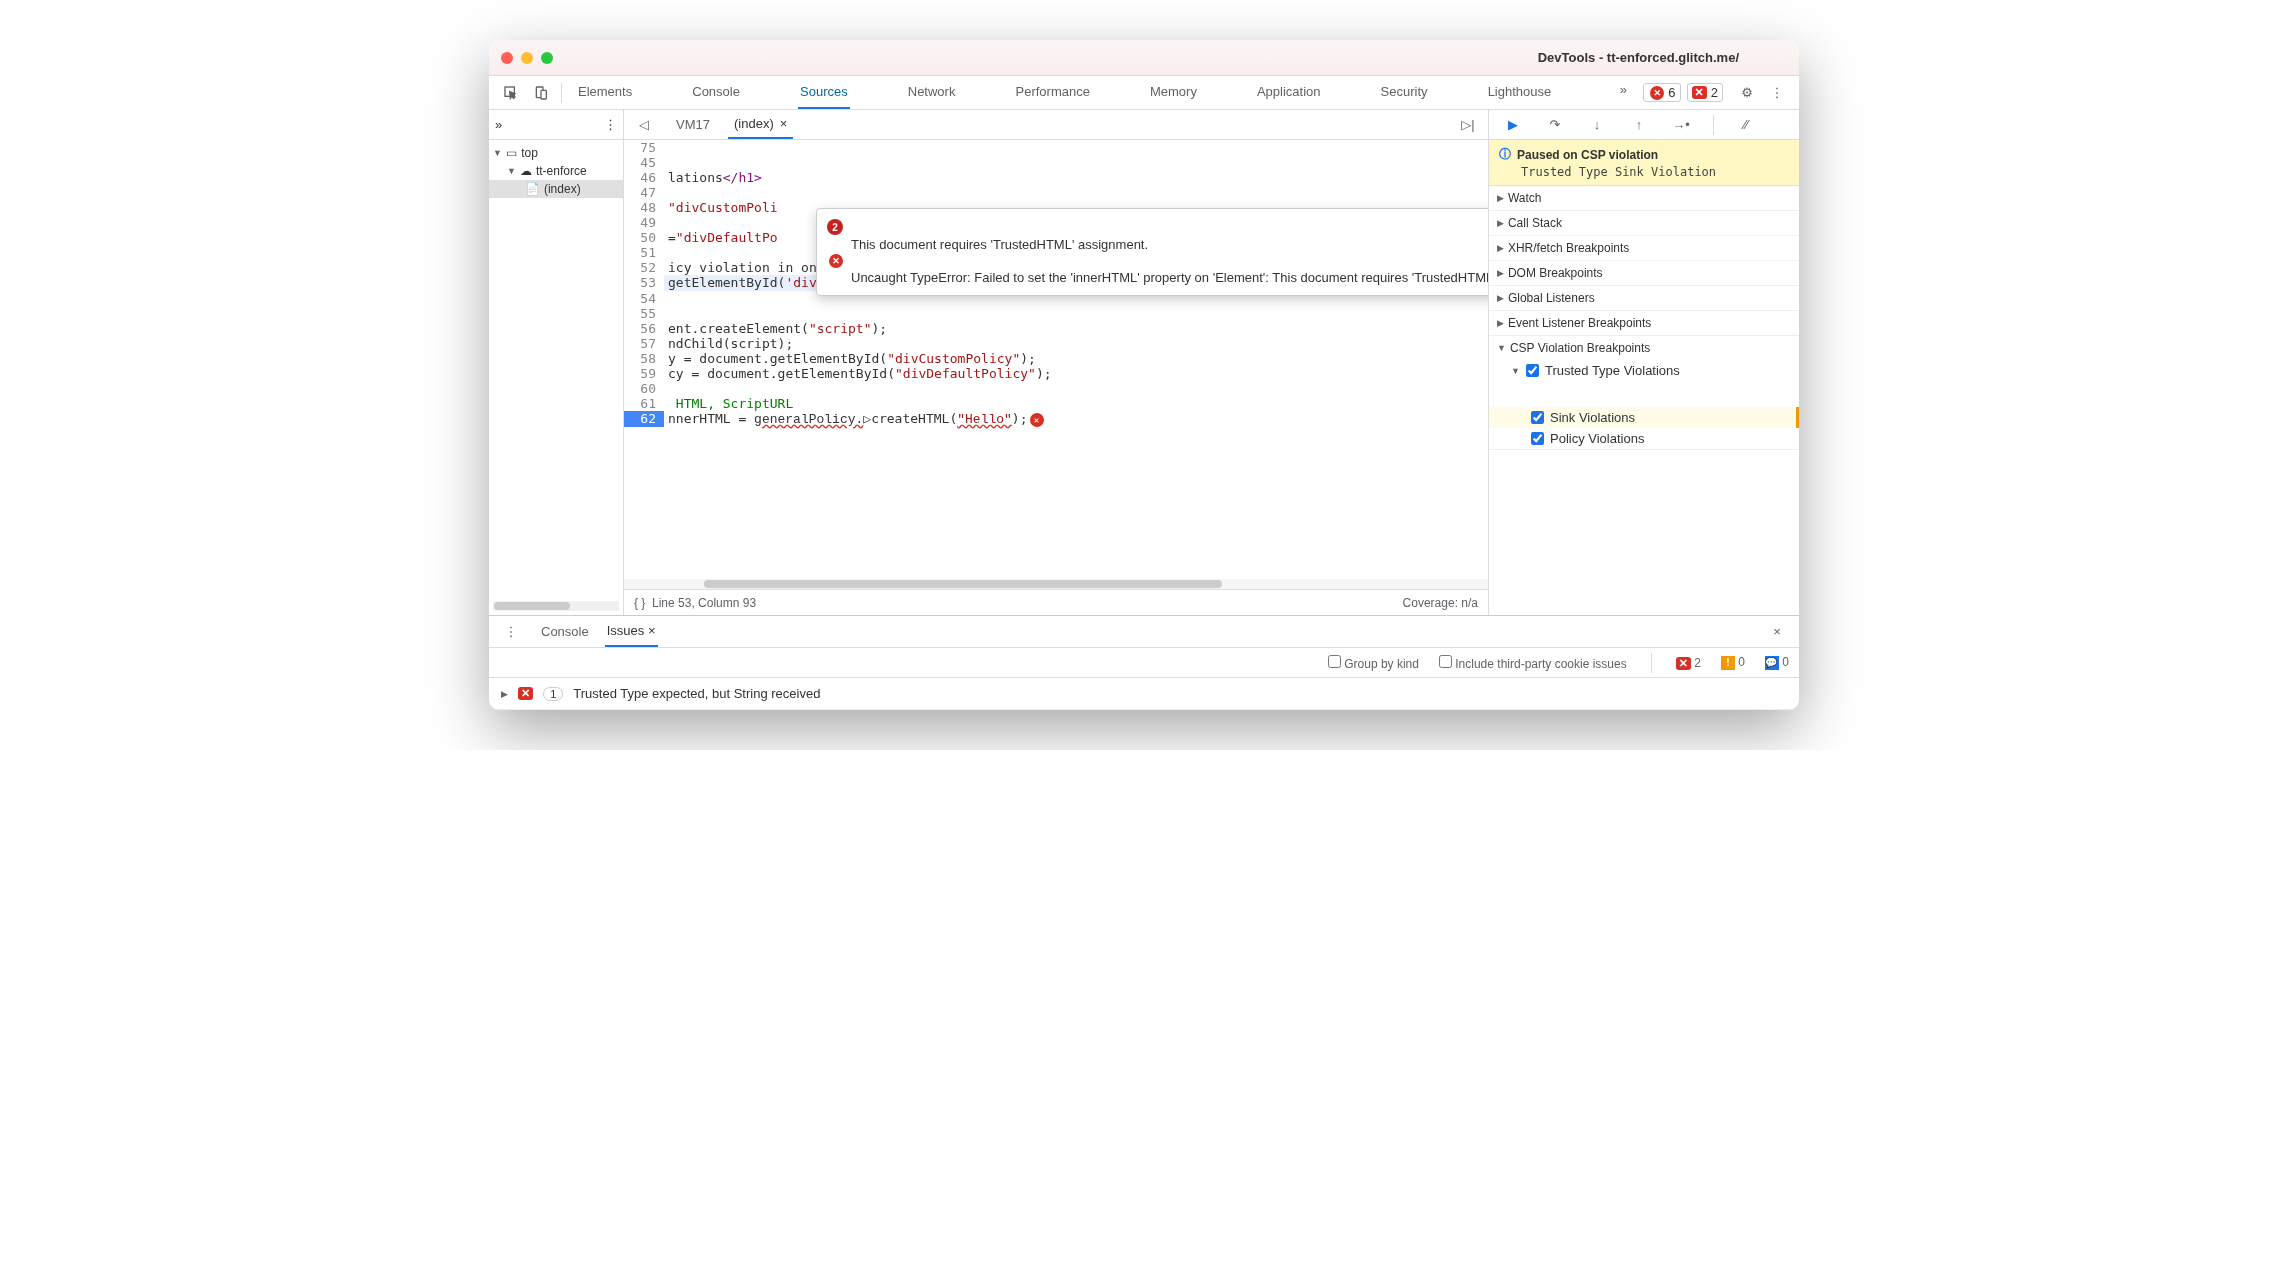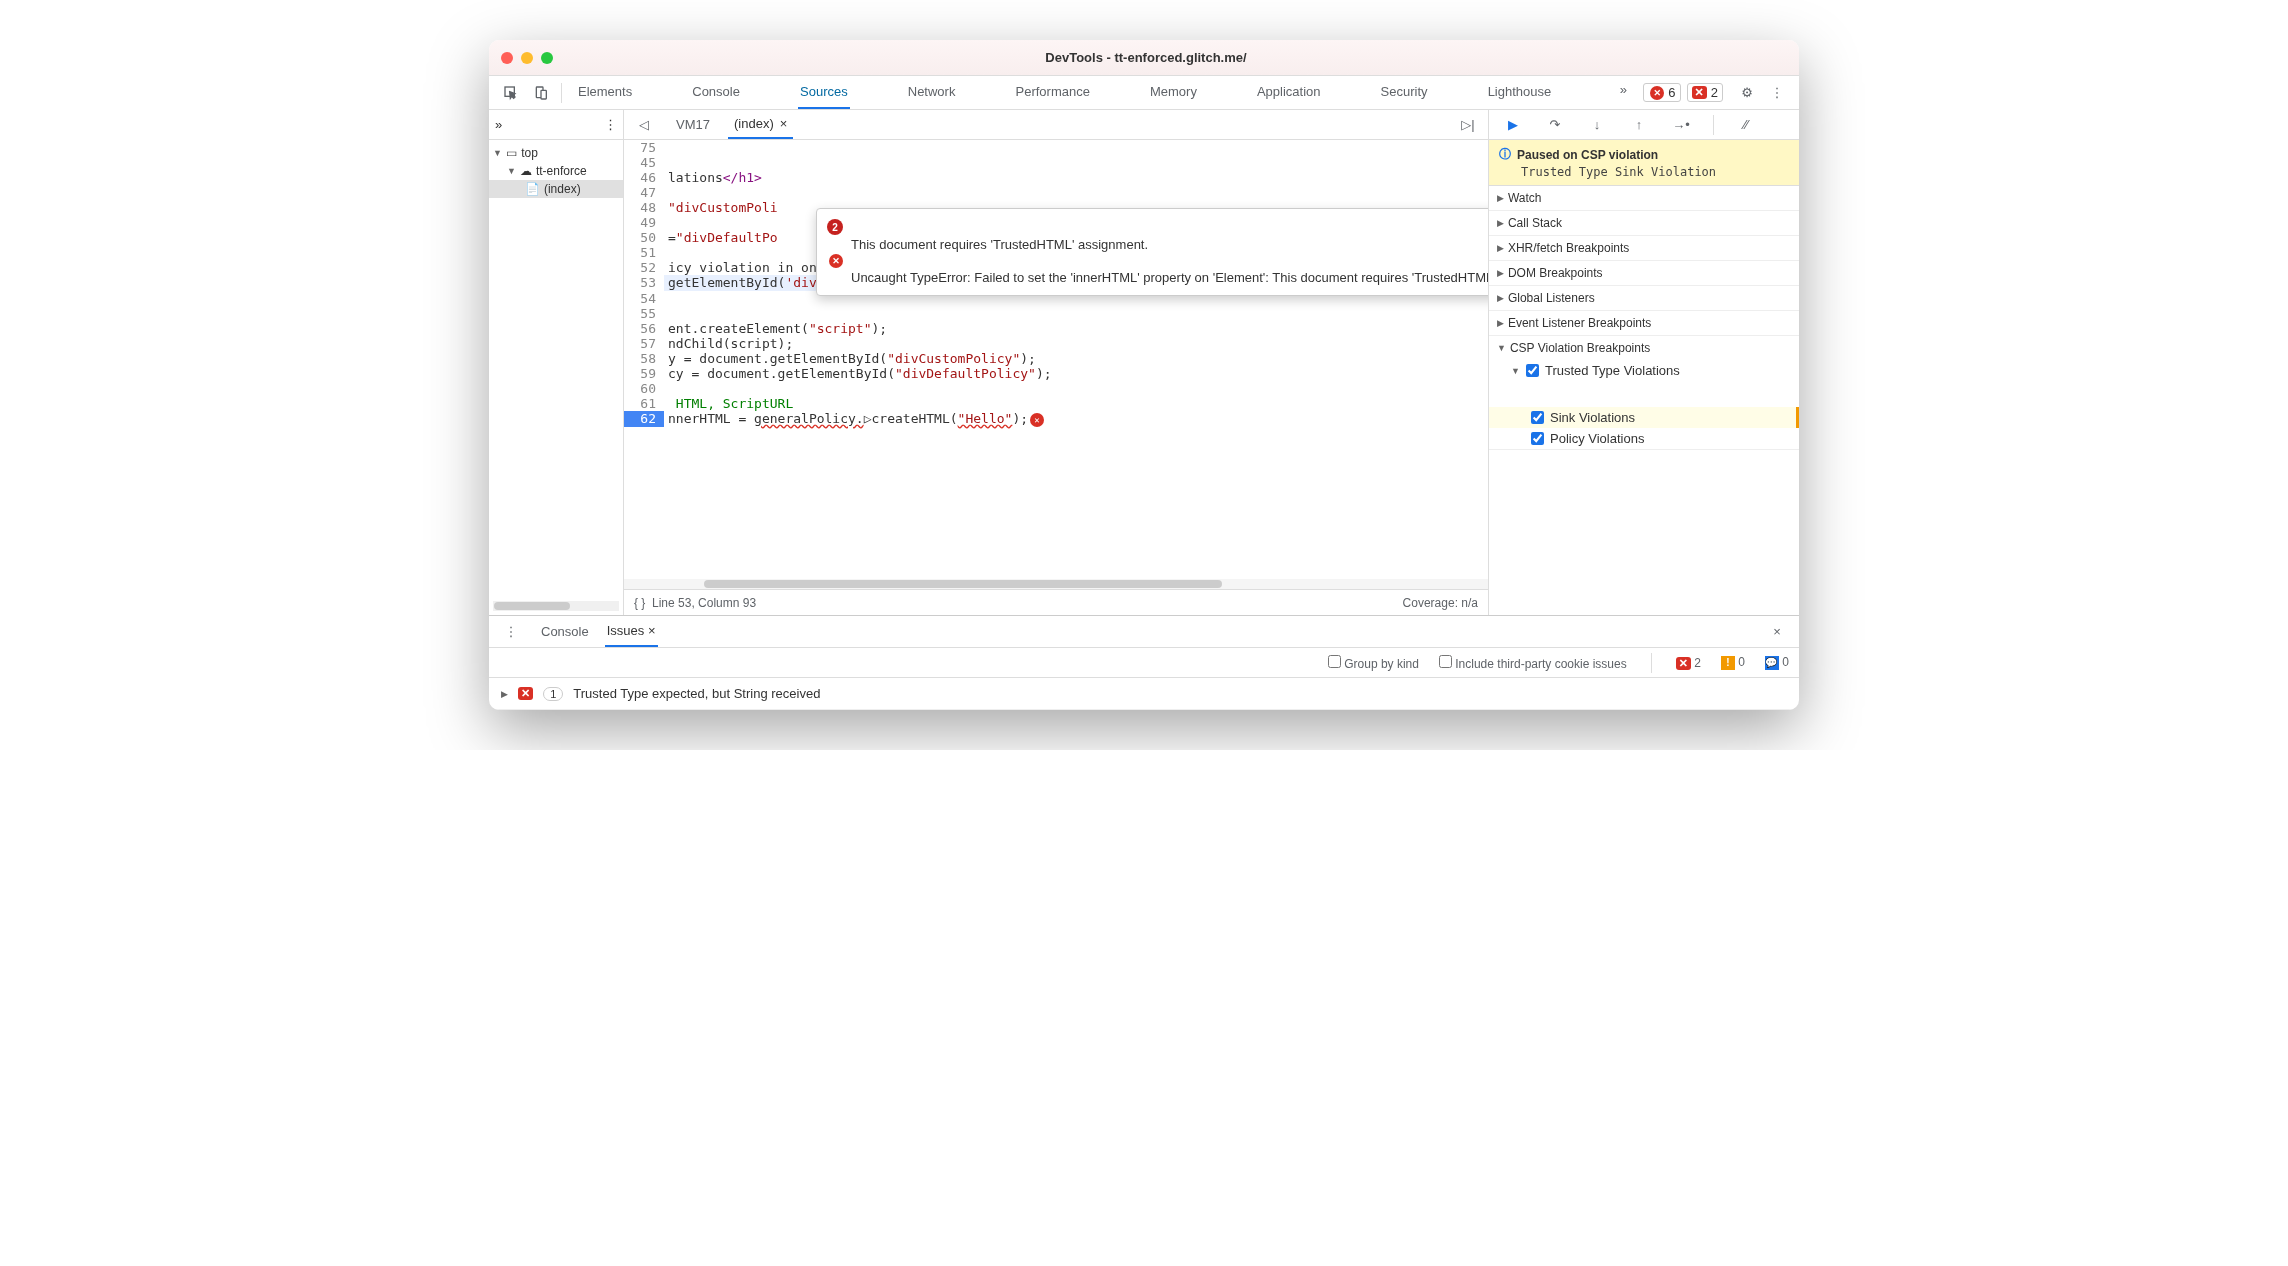--- a/index.html
+++ b/index.html
@@ -2,21 +2,21 @@
 <html><head>
 <meta charset="utf-8">
 <style>
 * { box-sizing: border-box; margin: 0; padding: 0; }
 body { font-family: -apple-system, "Helvetica Neue", Arial, sans-serif; font-size: 13px; background: #fff; color: #333; }
 .window { width: 1310px; height: 670px; margin: 40px auto; background: #fff; border-radius: 10px; box-shadow: 0 20px 60px rgba(0,0,0,0.35); overflow: hidden; display: flex; flex-direction: column; }
 .titlebar { height: 36px; background: linear-gradient(#fdf5f5,#f8eeee); display: flex; align-items: center; padding: 0 12px; border-bottom: 1px solid #ddd; }
 .traffic { display: flex; gap: 8px; }
 .traffic span { width: 12px; height: 12px; border-radius: 50%; display: inline-block; }
 .t-red { background: #ff5f57; } .t-yel { background: #febc2e; } .t-grn { background: #28c840; }
-.title { flex: 1; text-align: center; font-weight: 600; color: #333; }
+.title { flex: 1; text-align: right; font-weight: 600; color: #333; }
 .toolbar { height: 34px; border-bottom: 1px solid #ddd; display: flex; align-items: center; padding: 0 8px; gap: 2px; }
 .tool-icon { width: 28px; height: 26px; display: flex; align-items: center; justify-content: center; color: #5f6368; cursor: pointer; }
 .tool-icon svg { width: 16px; height: 16px; }
 .vsep { width: 1px; height: 20px; background: #ddd; margin: 0 4px; }
 .tabs { display: flex; gap: 18px; flex: 1; padding-left: 8px; justify-content: space-between; }
 .tab { padding: 8px 2px; color: #5f6368; cursor: pointer; }
 .tab.active { color: #0369a1; border-bottom: 2px solid #1a73e8; font-weight: 400; }
 .badge { display: inline-flex; align-items: center; gap: 3px; padding: 1px 6px; border-radius: 3px; font-size: 11px; font-weight: 600; }
 .badge-err { background: #d93025; color: #fff; }
 .badge-box { border: 1px solid #ccc; border-radius: 3px; padding: 1px 4px; display: inline-flex; align-items: center; gap: 4px; margin-left: 4px; }
@@ -31,21 +31,21 @@
 .file-tabs { height: 30px; border-bottom: 1px solid #ddd; display: flex; align-items: center; padding: 0 6px; gap: 12px; }
 .file-tab { padding: 6px 6px; color: #5f6368; cursor: pointer; display: flex; align-items: center; gap: 6px; }
 .file-tab.active { border-bottom: 2px solid #1a73e8; color: #333; }
 .code-area { flex: 1; overflow: auto; font-family: Menlo, Consolas, monospace; font-size: 13px; position: relative; }
 .code-line { display: flex; }
 .gutter { width: 40px; text-align: right; padding-right: 8px; color: #888; background: #fff; user-select: none; }
 .code-txt { flex: 1; white-space: pre; padding-left: 4px; }
 .hl-line { background: #e8f0fe; }
 .exec-line .gutter { background: #4285f4; color: #ffffff; }
 .tag { color: #881280; } .str { color: #a31515; } .attr { color: #994500; } .cmt { color: #007f00; }
-.err-underline { text-decoration: underline wavy #d93025; }
+.err-underline { text-decoration: underline wavy #d93025; font-family: Liberation Mono, monospace; }
 .err-circle { display: inline-flex; width: 14px; height: 14px; background: #d93025; border-radius: 50%; color: #fff; font-size: 9px; align-items: center; justify-content: center; font-weight: bold; margin-left: 2px; }
 .warn-sq { display: inline-flex; width: 14px; height: 14px; background: #f29900; color: #fff; font-size: 10px; align-items: center; justify-content: center; font-weight: bold; }
 .tooltip { position: absolute; top: 68px; left: 192px; right: -340px; background: #fff; border: 1px solid #ccc; border-radius: 4px; box-shadow: 0 4px 12px rgba(0,0,0,0.2); padding: 8px 10px; z-index: 100; font-family: -apple-system, Arial, sans-serif; font-size: 13px; }
 .tooltip-row { display: flex; gap: 8px; align-items: flex-start; margin: 2px 0; }
 .tooltip-num { background: #c5221f; color: #fff; width: 16px; height: 16px; border-radius: 50%; display: inline-flex; align-items: center; justify-content: center; font-size: 10px; font-weight: bold; }
 .status-bar { height: 26px; border-top: 1px solid #ddd; display: flex; align-items: center; padding: 0 10px; font-size: 12px; color: #5f6368; justify-content: space-between; }
 .right { width: 310px; display: flex; flex-direction: column; overflow: hidden; }
 .debug-bar { height: 30px; border-bottom: 1px solid #ddd; display: flex; align-items: center; gap: 14px; padding: 0 10px; }
 .paused-box { background: #fff8c5; border-bottom: 1px solid #ddd; padding: 6px 10px; font-size: 12px; }
 .paused-title { font-weight: 600; color: #333; display: flex; align-items: center; gap: 6px; }

